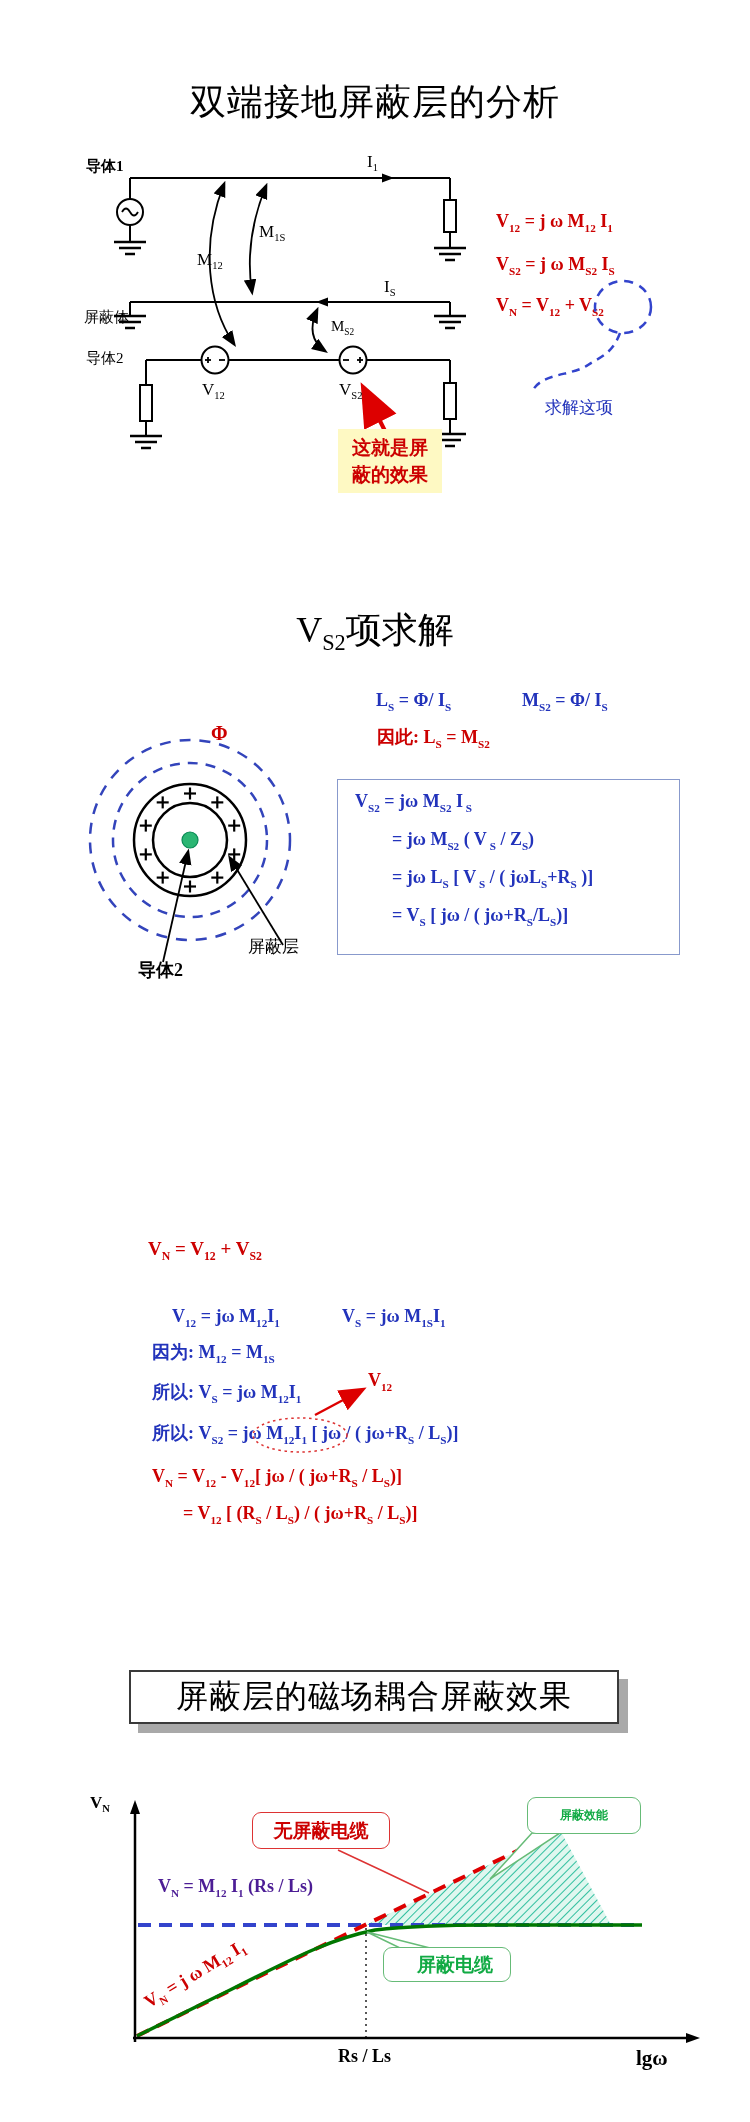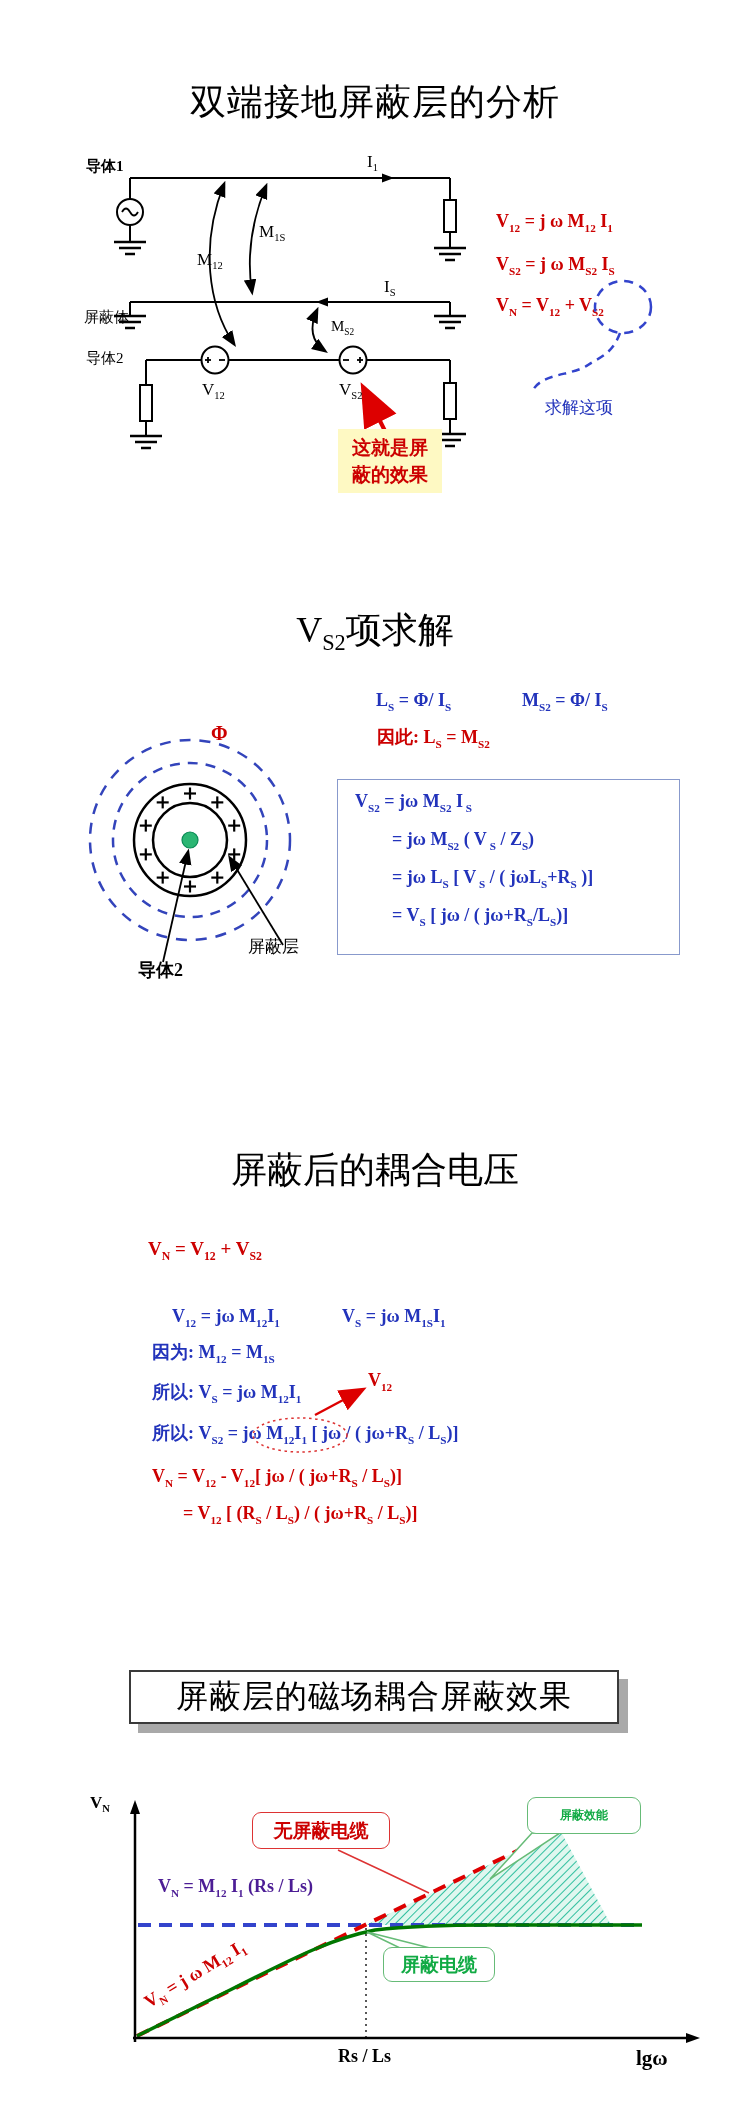--- a/index.html
+++ b/index.html
@@ -169,21 +169,20 @@
   <div class="t blue b" style="left:376px;top:690px;font-size:18px;">L<sub>S</sub> = Φ/ I<sub>S</sub></div>
   <div class="t blue b" style="left:522px;top:690px;font-size:18px;">M<sub>S2</sub> = Φ/ I<sub>S</sub></div>
   <div class="t red b" style="left:377px;top:725px;font-size:18px;">因此:  L<sub>S</sub> =  M<sub>S2</sub></div>
 
   <div style="position:absolute;left:337px;top:779px;width:341px;height:174px;border:1.5px solid #8899cc;background:#fff;"></div>
   <div class="t blue b" style="left:355px;top:791px;font-size:18px;">V<sub>S2</sub>  =  jω M<sub>S2</sub> I<sub> S</sub></div>
   <div class="t blue b" style="left:392px;top:829px;font-size:18px;">=  jω M<sub>S2</sub> ( V<sub> S</sub> / Z<sub>S</sub>)</div>
   <div class="t blue b" style="left:392px;top:867px;font-size:18px;">=  jω L<sub>S</sub> [ V<sub> S</sub> / ( jωL<sub>S</sub>+R<sub>S</sub> )]</div>
   <div class="t blue b" style="left:392px;top:905px;font-size:18px;">=  V<sub>S</sub> [ jω / ( jω+R<sub>S</sub>/L<sub>S</sub>)]</div>
 
-  <div class="t ctr" style="top:1146px;font-size:36px;">屏蔽后的耦合电压</div>
 
   <div class="t red b" style="left:148px;top:1238px;font-size:19px;">V<sub>N</sub> = V<sub>12</sub> +  V<sub>S2</sub></div>
   <div class="t blue b" style="left:172px;top:1306px;font-size:18px;">V<sub>12</sub> = jω M<sub>12</sub>I<sub>1</sub></div>
   <div class="t blue b" style="left:342px;top:1306px;font-size:18px;">V<sub>S</sub> = jω M<sub>1S</sub>I<sub>1</sub></div>
   <div class="t blue b" style="left:152px;top:1340px;font-size:18px;">因为:  M<sub>12</sub> = M<sub>1S</sub></div>
   <div class="t blue b" style="left:152px;top:1380px;font-size:18px;">所以:  V<sub>S</sub> = jω M<sub>12</sub>I<sub>1</sub></div>
   <div class="t red b" style="left:368px;top:1370px;font-size:18px;">V<sub>12</sub></div>
   <div class="t blue b" style="left:152px;top:1421px;font-size:18px;">
     <span>所以:  V<sub>S2</sub>  = </span><span> jω M<sub>12</sub>I<sub>1</sub> </span><span> [ jω / ( jω+R<sub>S</sub> / L<sub>S</sub>)]</span>
   </div>
@@ -227,17 +226,17 @@
   <div class="t b" style="left:338px;top:2046px;font-size:18px;">Rs / Ls</div>
   <div class="t blue b" style="left:158px;top:1876px;font-size:18px;color:#4c1d95;">V<sub>N</sub> = M<sub>12</sub> I<sub>1</sub> (Rs / Ls)</div>
   <div class="t red b" style="left:146px;top:1993px;font-size:18px;transform:rotate(-31deg);transform-origin:0 50%;">V<sub>N</sub> = j ω M<sub>12</sub> I<sub>1</sub></div>
 
   <div class="callout" style="left:252px;top:1812px;width:136px;height:35px;border:1.5px solid #dd3333;color:#cc0000;font-size:19px;">
     <span>无屏蔽电缆</span>
   </div>
   <div class="callout" style="left:527px;top:1797px;width:112px;height:35px;border:1.5px solid #66bb77;color:#11aa44;font-size:12px;">
     <span>屏蔽效能</span>
   </div>
-  <div class="callout" style="left:383px;top:1947px;width:110px;height:33px;border:1.5px solid #66bb77;color:#11aa44;font-size:19px;">
+  <div class="callout" style="left:383px;top:1947px;width:110px;height:33px;border:1.5px solid #66bb77;color:#11aa44;font-size:19px;padding-left:16px;">
     <span>屏蔽电缆</span>
   </div>
 
 </div>
 
 </body></html>

